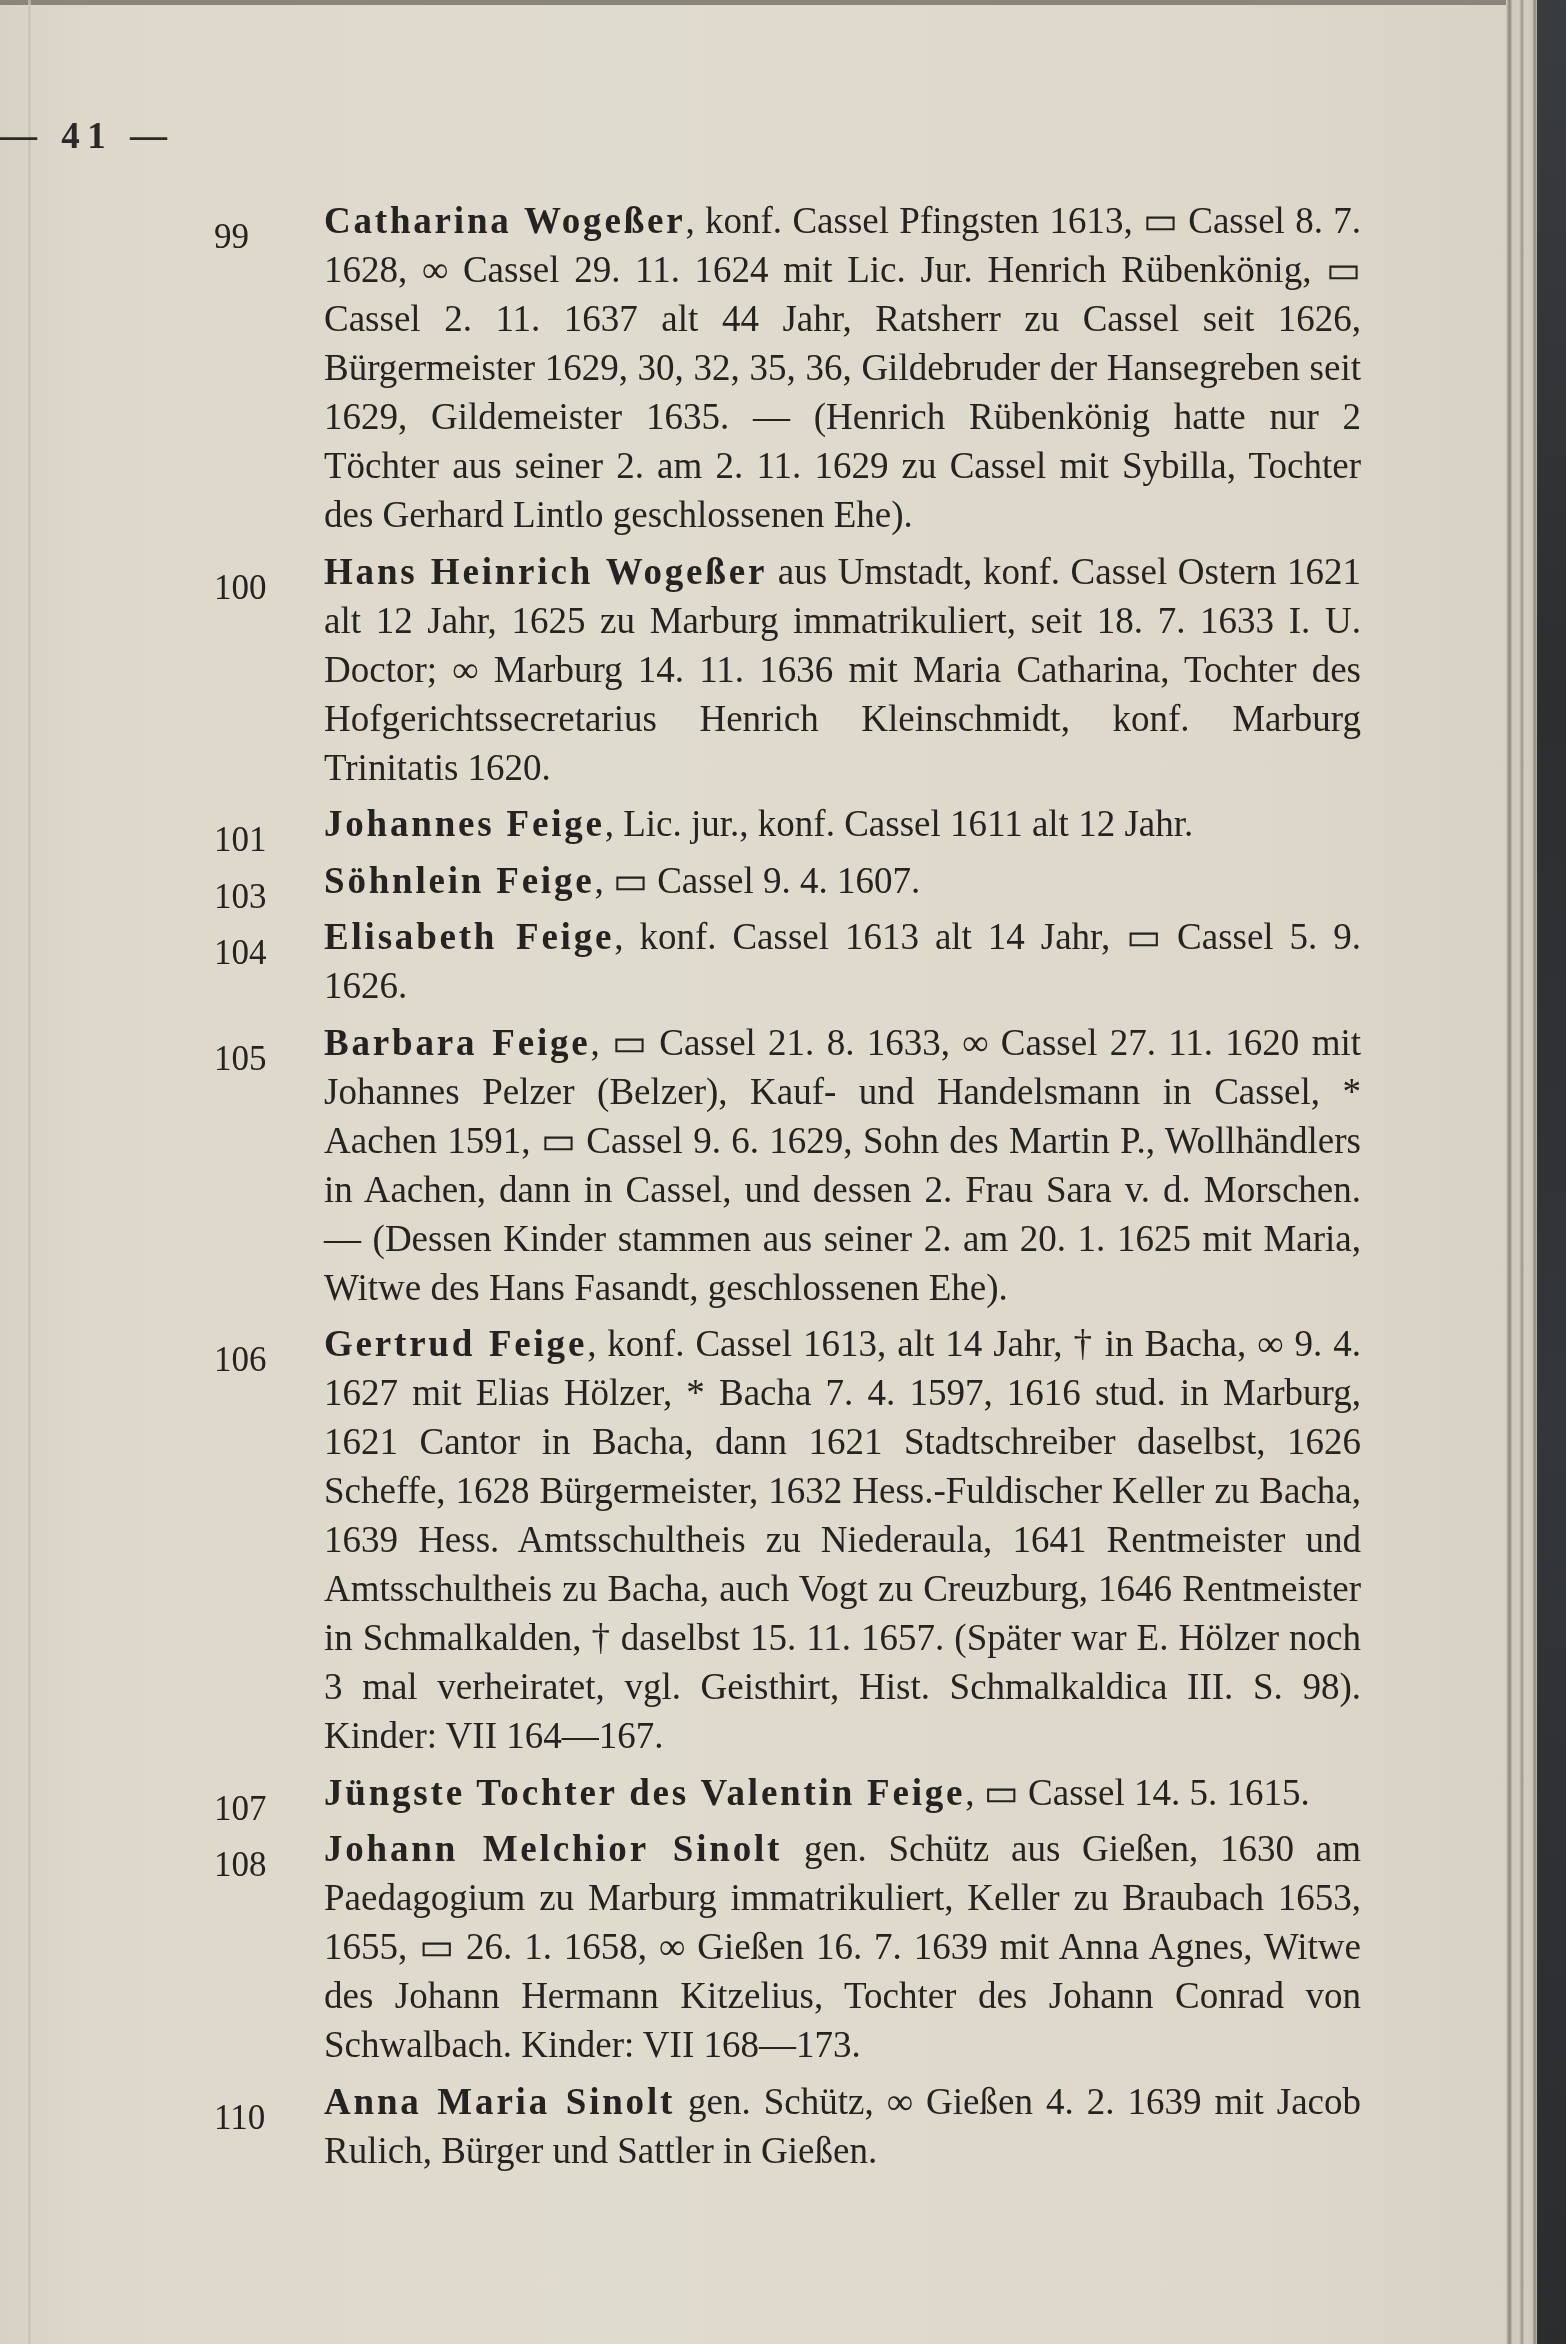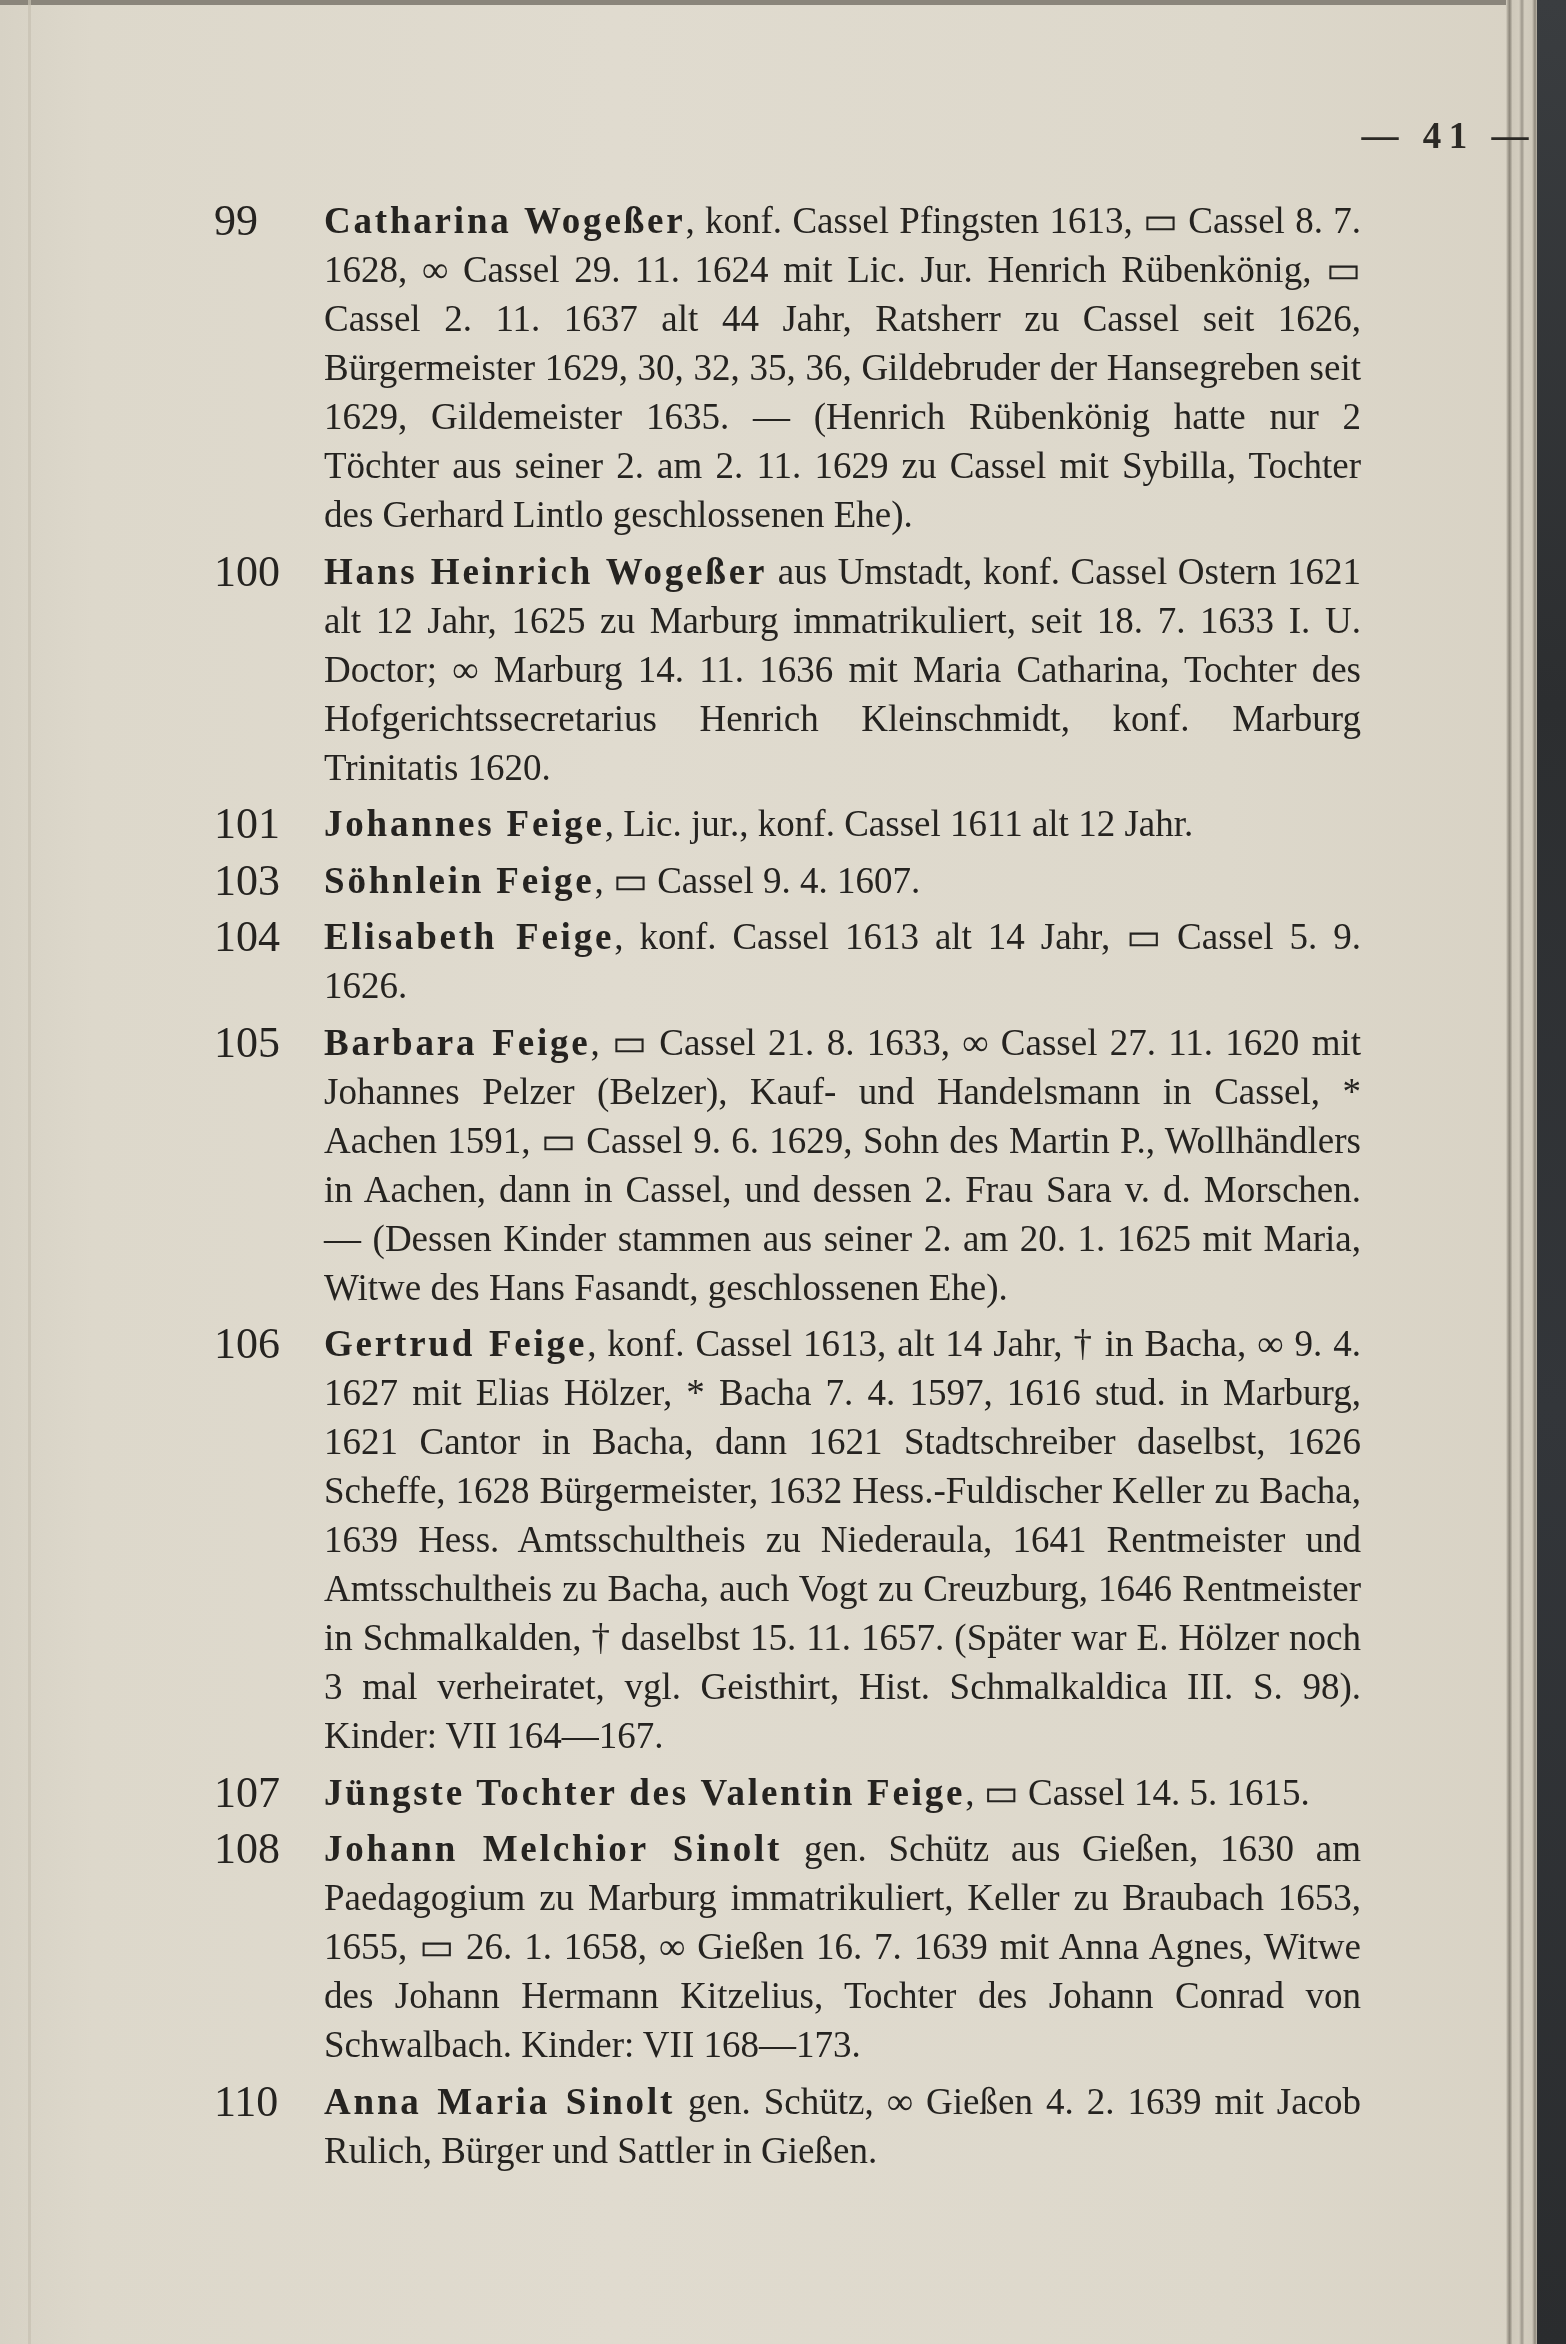--- a/index.html
+++ b/index.html
@@ -22,34 +22,34 @@
   .spine-lines {
     position:absolute; left:1506px; top:0; width:31px; height:2345px;
     background:
       linear-gradient(90deg,#d6d0c2 0px,#aaa497 1.9px,#8d877b 3.7px,#cfc9bb 6.5px,#d3cdbf 13px,#9d978b 16px,#d3cdbf 18.6px,#cfc9bb 26px,#8d877b 29px,#bfb9ab 31px);
   }
   .cover {
     position:absolute; left:1536px; top:0; width:30px; height:2345px;
     background:linear-gradient(180deg,#3a3d40,#2c2e30 30%,#33363a 60%,#2a2c2e);
   }
   .page-number {
-    position:absolute; top:114px; left:0; width:1536px; text-align:right;
+    position:absolute; top:114px; left:0; width:1536px; text-align:left;
     font-size:37px; color:#2b2925; letter-spacing:7.5px;
     font-family:"Liberation Serif", serif; font-weight:bold;
   }
   .entries {
     position:absolute; left:214px; top:196px; width:1147px;
     color:#252320;
     font-family:"Liberation Serif", serif;
     font-size:37px; line-height:49px;
   }
   .entry { position:relative; padding-left:110px; margin-bottom:7.5px; }
   .entry .num {
-    position:absolute; left:0; top:0; width:56px;
-    font-weight:normal; font-size:44px;
+    position:absolute; left:0; top:16px; width:56px;
+    font-weight:normal; font-size:35px;
   }
   .entry .text { text-align:justify; display:block; }
   .entry .name { letter-spacing:2.8px; font-weight:bold;font-family:Liberation Serif, serif; }
 </style>
 </head>
 <body>
 
 <div class="cover"></div>
 <div class="page">
   <div class="page-top-edge"></div>

